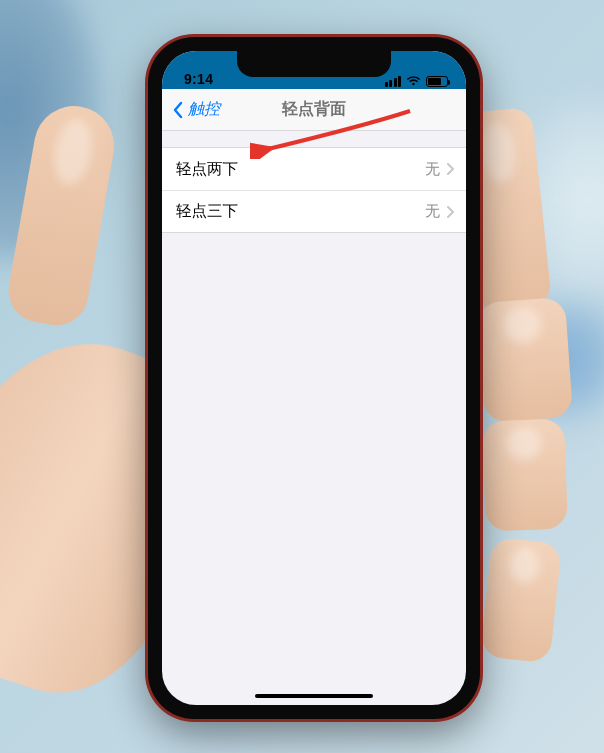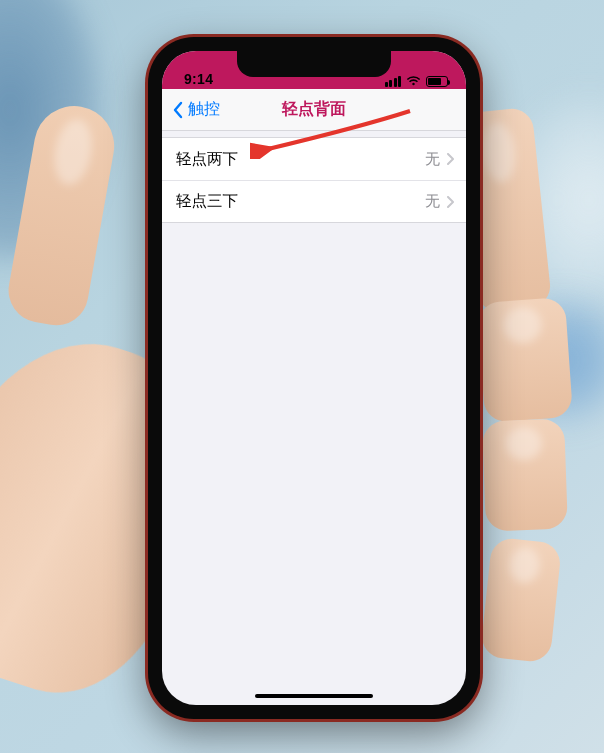--- a/index.html
+++ b/index.html
@@ -101,21 +101,21 @@
     
     .status-bar {
       height: 38px;
       display: flex;
       align-items: flex-end;
       justify-content: space-between;
       padding: 0 18px 2px 22px;
       font-size: 14px;
       font-weight: 600;
       color: #000;
-      background: #be185d;
+      background: #0369a1;
     }
     .status-left { letter-spacing: 0.3px; }
     .status-right { display: flex; align-items: center; gap: 5px; }
     .cell-bars { display: inline-flex; align-items: flex-end; gap: 1.5px; }
     .cell-bars span { width: 3px; background: #000; border-radius: 1px; }
     .cell-bars span:nth-child(1){height:5px}
     .cell-bars span:nth-child(2){height:7px}
     .cell-bars span:nth-child(3){height:9px}
     .cell-bars span:nth-child(4){height:11px}
     .wifi-svg { width: 15px; height: 12px; }
@@ -138,35 +138,36 @@
       border-bottom: 0.6px solid #d7d7dc;
       padding: 0 10px;
     }
     .back-btn {
       display: flex;
       align-items: center;
       gap: 4px;
       color: #007aff;
       font-size: 16px;
       cursor: pointer;
+      font-style: italic;
     }
     .chevron-left {
       width: 12px; height: 18px;
     }
     .chevron-left polyline { fill: none; stroke: #007aff; stroke-width: 2.4; stroke-linecap: round; stroke-linejoin: round; }
     .nav-title {
       position: absolute;
       left: 50%; transform: translateX(-50%);
       font-size: 16px;
       font-weight: 600;
-      color: #be185d;
+      color: #737373;
     }
     
     .list {
-      margin-top: 6px;
+      margin-top: 16px;
       background: #fff;
       border-top: 0.6px solid #d7d7dc;
       border-bottom: 0.6px solid #d7d7dc;
     }
     .row {
       display: flex;
       align-items: center;
       justify-content: space-between;
       height: 42px;
       padding: 0 12px 0 14px;

